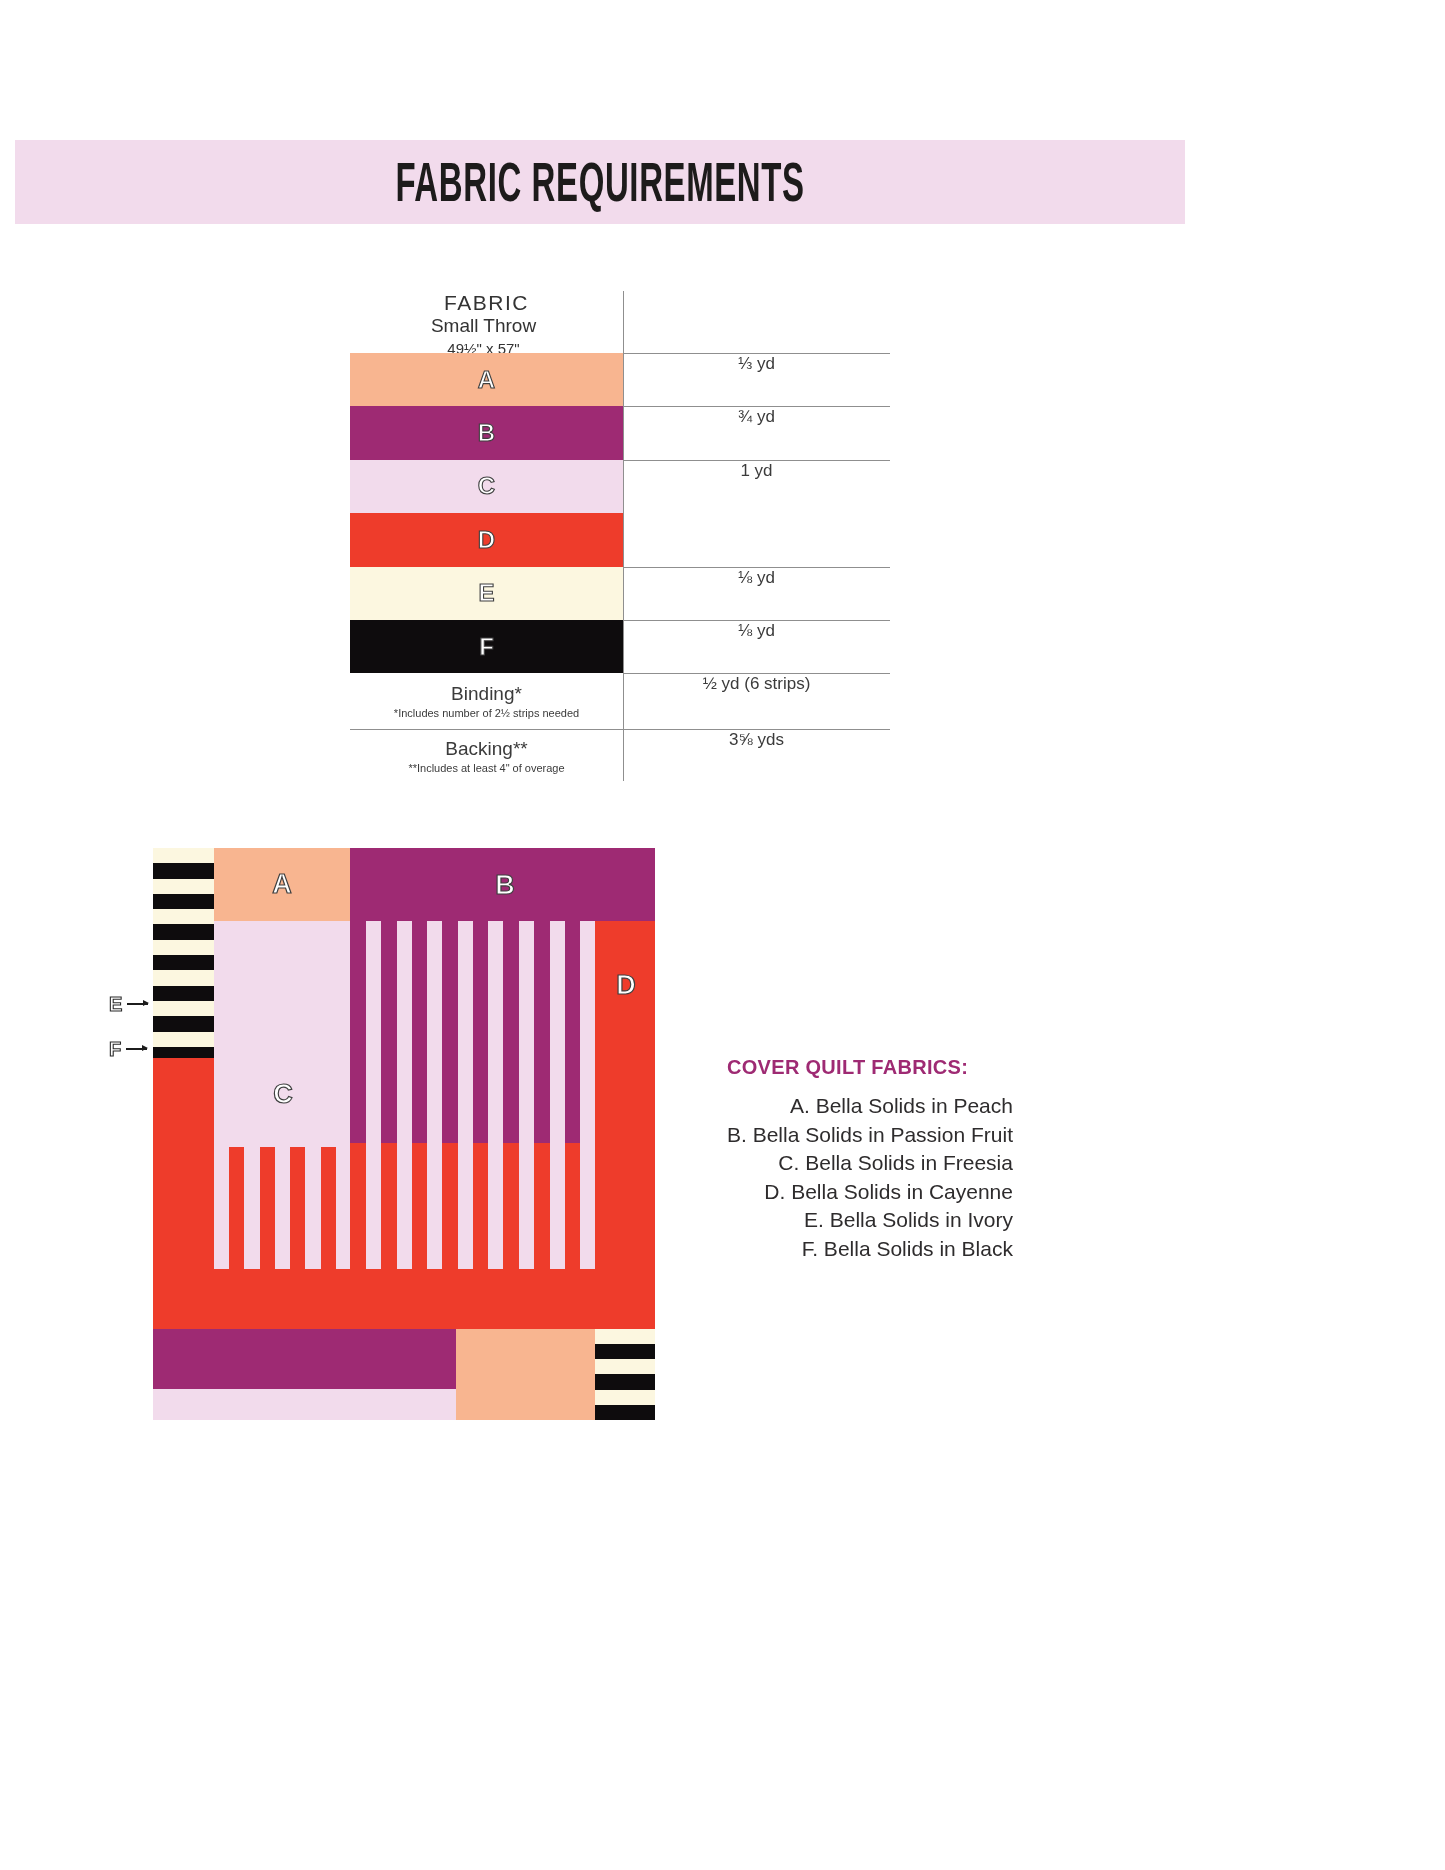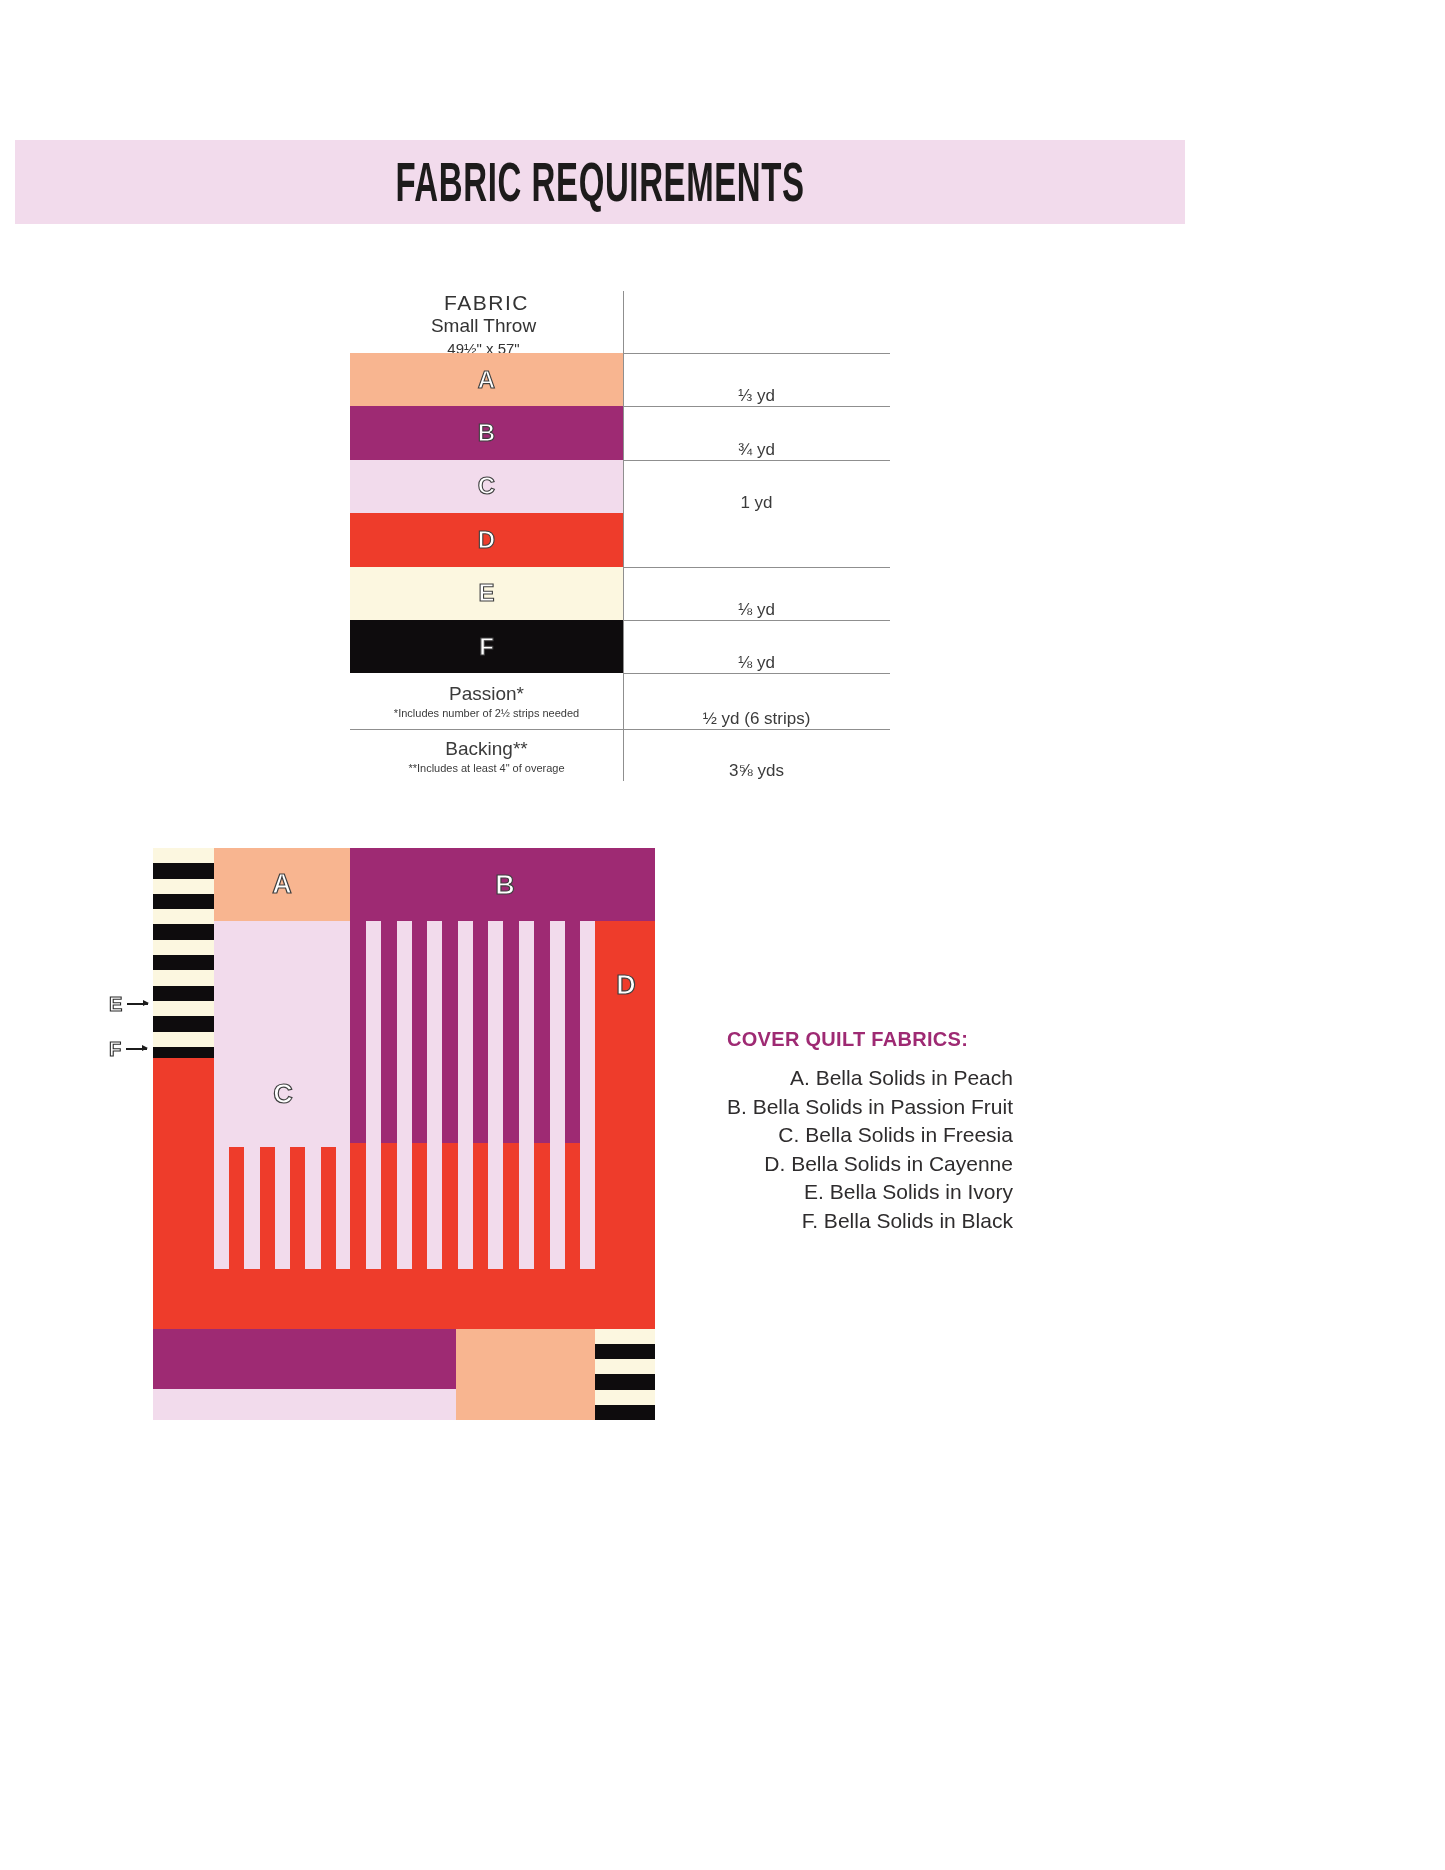--- a/index.html
+++ b/index.html
@@ -19,21 +19,21 @@
         display:flex;align-items:center;justify-content:center;}
   .band h1{margin:0;font-size:55px;font-weight:700;color:#1d1b1b;letter-spacing:1px;
            white-space:nowrap;transform:scaleX(.6);transform-origin:center;}
 
   
   .table{position:absolute;left:350px;top:291px;width:540px;height:490px;}
   .vline{position:absolute;left:273px;top:0;width:1px;height:490px;background:var(--line);}
   .trow{display:flex;width:540px;}
   .header-row{height:62px;flex-direction:column;}
   .cell-f{width:273px;display:flex;flex-direction:column;align-items:center;justify-content:center;text-align:center;}
-  .cell-v{width:267px;display:flex;align-items:flex-end;justify-content:center;text-align:center;
+  .cell-v{width:267px;display:flex;align-items:flex-start;justify-content:center;text-align:center;
           border-top:1px solid var(--line);font-size:17px;color:var(--ink);}
   .header-row .cell-v{border-top:none;}
   .th-fabric{font-size:21px;letter-spacing:1.5px;color:#333;}
   .th-size1{font-size:19px;color:#333;}
   .th-size2{font-size:15px;color:#333;margin-top:3px;}
   .color-row{height:53.4px;}
   .swatch{width:273px;display:flex;align-items:center;justify-content:center;}
   .letter{font-size:24px;font-weight:600;color:#fff;-webkit-text-stroke:1.1px #3f3f3f;}
   .binding-row{height:55.6px;}
   .backing-row{height:52.4px;border-top:1px solid var(--line);}
@@ -67,21 +67,21 @@
 
   
   .callout{position:absolute;display:flex;align-items:center;gap:5px;}
   .callout-e{left:109px;top:994px;} .callout-f{left:109px;top:1039px;}
   .lletter{font-size:20px;font-weight:600;color:#fff;-webkit-text-stroke:1.1px #2b2b2b;line-height:1;}
   .arrow{width:21px;height:1.5px;background:#1c1c1c;position:relative;}
   .arrow::after{content:"";position:absolute;right:-1px;top:-3px;width:0;height:0;
       border-left:6px solid #1c1c1c;border-top:3.5px solid transparent;border-bottom:3.5px solid transparent;}
 
   
-  .legend{position:absolute;left:727px;top:1028px;}
+  .legend{position:absolute;left:727px;top:1056px;}
   .legend-title{font-size:20px;font-weight:700;color:var(--accent);letter-spacing:.3px;}
   .legend-items{margin-top:13px;font-size:21px;line-height:28.6px;color:#2e2c2d;text-align:right;}
 </style>
 </head>
 <body>
 
 <div class="band">
   <h1>FABRIC REQUIREMENTS</h1>
 </div>
 
@@ -136,21 +136,21 @@
   <div class="trow color-row">
     <div class="swatch" style="background: rgb(14, 12, 13);">
       <span class="letter">F</span>
     </div>
     <div class="cell-v">⅛ yd</div>
   </div>
 </div>
 
   <div class="trow binding-row">
     <div class="cell-f note-row">
-      <span class="rlabel">Passion*</span>
+      <span class="rlabel">Binding*</span>
       <span class="rnote">*Includes number of 2½ strips needed</span>
     </div>
     <div class="cell-v">½ yd (6 strips)</div>
   </div>
 
   <div class="trow backing-row">
     <div class="cell-f note-row">
       <span class="rlabel">Backing**</span>
       <span class="rnote">**Includes at least 4" of overage</span>
     </div>

